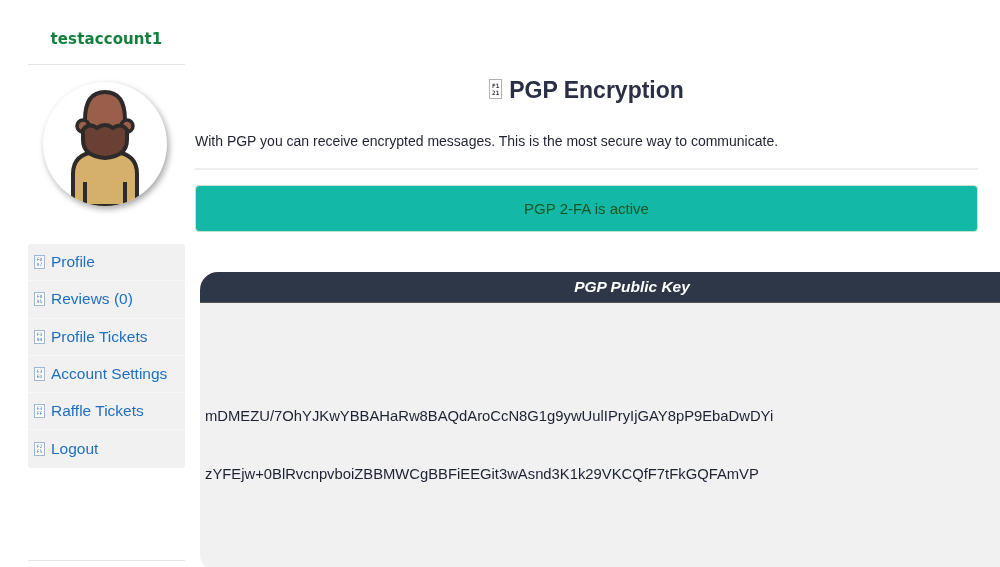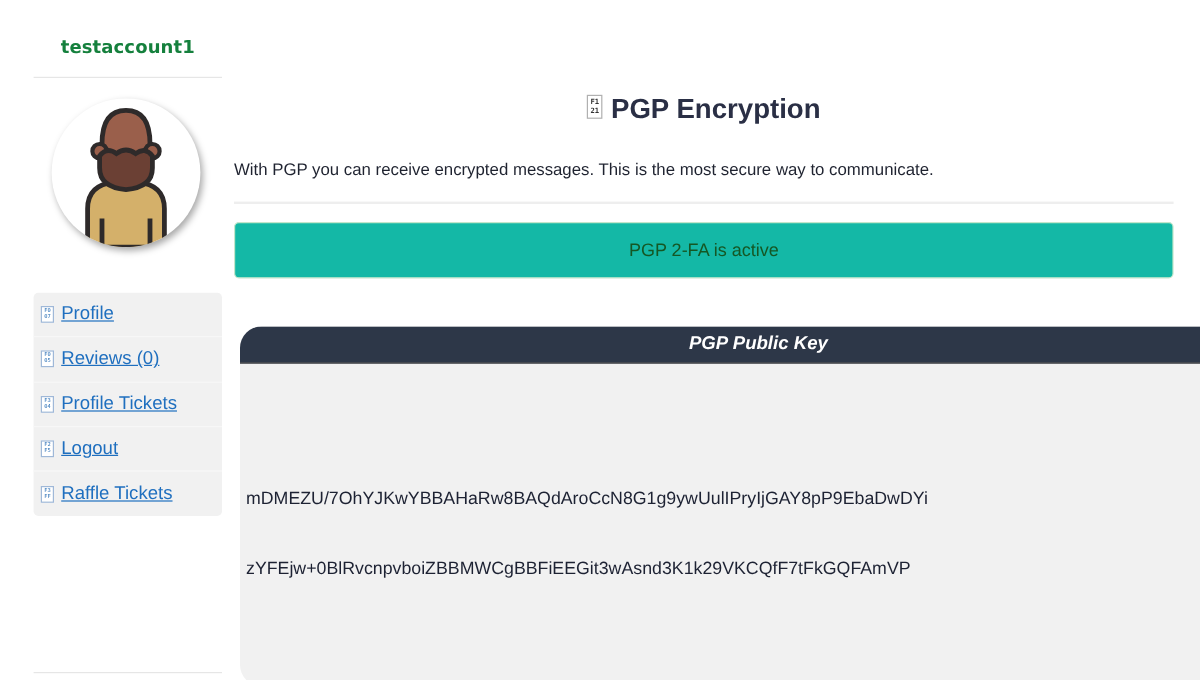--- a/index.html
+++ b/index.html
@@ -12,21 +12,21 @@
     .sidebar-divider { position: absolute; left: 0; width: 157px; height: 1px; background: #e6e6e6; }
     .sidebar-divider.top { top: 64px; }
     .sidebar-divider.bottom { top: 560px; }
     .avatar { position: absolute; left: 15px; top: 82px; width: 124px; height: 124px; border-radius: 50%; background: #ffffff; box-shadow: 2px 3px 6px rgba(0,0,0,0.35); overflow: hidden; }
     .avatar svg { width: 100%; height: 100%; display: block; }
 
     .nav { position: absolute; left: 0; top: 244px; width: 157px; background: #f1f1f1; border-radius: 4px; padding: 0; }
     .nav-item { display: flex; align-items: center; height: 37.3px; padding-left: 6px; cursor: pointer; border-bottom: 1px solid #f7f7f7; }
     .nav-item:last-child { border-bottom: none; }
     .glyph-box { display: inline-flex; flex-direction: column; justify-content: center; align-items: center; width: 11px; height: 14px; border: 1px solid #9fb8d8; margin-right: 6px; font-family: "DejaVu Sans Mono", monospace; font-size: 4.5px; line-height: 5px; color: #2a6fb5; background: #fff; }
-    .nav-label { font-size: 15.5px; color: #1f6fbf; font-family: "Liberation Sans", sans-serif; white-space: nowrap; text-decoration: underline; }
+    .nav-label { font-size: 15.5px; color: #1f6fbf; font-family: "Liberation Sans", sans-serif; white-space: nowrap; }
 
     
     .main { position: absolute; left: 195px; top: 0; width: 783px; height: 567px; margin-top: 27px; }
     .page-title { position: absolute; left: 0; top: 50px; width: 783px; text-align: center; font-size: 23px; color: #2a2f45; font-family: "Liberation Sans", sans-serif; display: flex; justify-content: center; align-items: center; gap: 7px; }
     .title-glyph { display: inline-flex; flex-direction: column; justify-content: center; align-items: center; width: 13px; height: 20px; border: 1px solid #b0b0b0; font-family: "DejaVu Sans Mono", monospace; font-size: 6px; line-height: 7px; color: #333; margin-top: -3px; }
     .page-desc { position: absolute; left: 0; top: 106px; width: 783px; text-align: left; font-size: 14px; color: #1f2330; font-family: Liberation Sans, sans-serif; }
     .main-divider { position: absolute; left: 0; top: 141px; width: 783px; height: 2px; background: #eeeeee; }
     .alert-success { position: absolute; left: 0; top: 158px; width: 783px; height: 47px; background: #14b8a6; border: 1px solid #c3e6cb; border-radius: 4px; display: flex; align-items: center; justify-content: center; font-size: 15px; color: #155724; font-family: "Liberation Sans", sans-serif; }
 
     .key-card { position: absolute; left: 5px; top: 245px; width: 864px; height: 300px; background: #f1f1f1; border-radius: 18px; overflow: hidden; }
@@ -73,31 +73,38 @@
     </div>
     <div class="nav-item">
       <span class="glyph-box">
           <span>F3</span>
           <span>04</span>
         </span>
       <span class="nav-label">Profile Tickets</span>
     </div>
     <div class="nav-item">
       <span class="glyph-box">
-          <span>F2</span>
-          <span>F5</span>
+          <span>F3</span>
+          <span>ED</span>
         </span>
-      <span class="nav-label">Logout</span>
+      <span class="nav-label">Account Settings</span>
     </div>
     <div class="nav-item">
       <span class="glyph-box">
           <span>F3</span>
           <span>FF</span>
         </span>
       <span class="nav-label">Raffle Tickets</span>
+    </div>
+    <div class="nav-item">
+      <span class="glyph-box">
+          <span>F2</span>
+          <span>F5</span>
+        </span>
+      <span class="nav-label">Logout</span>
     </div>
   </nav>
 
   <div class="sidebar-divider bottom"></div>
 </div>
 
 <main class="main">
   <h1 class="page-title">
     <span class="title-glyph">
         <span>F1</span>

